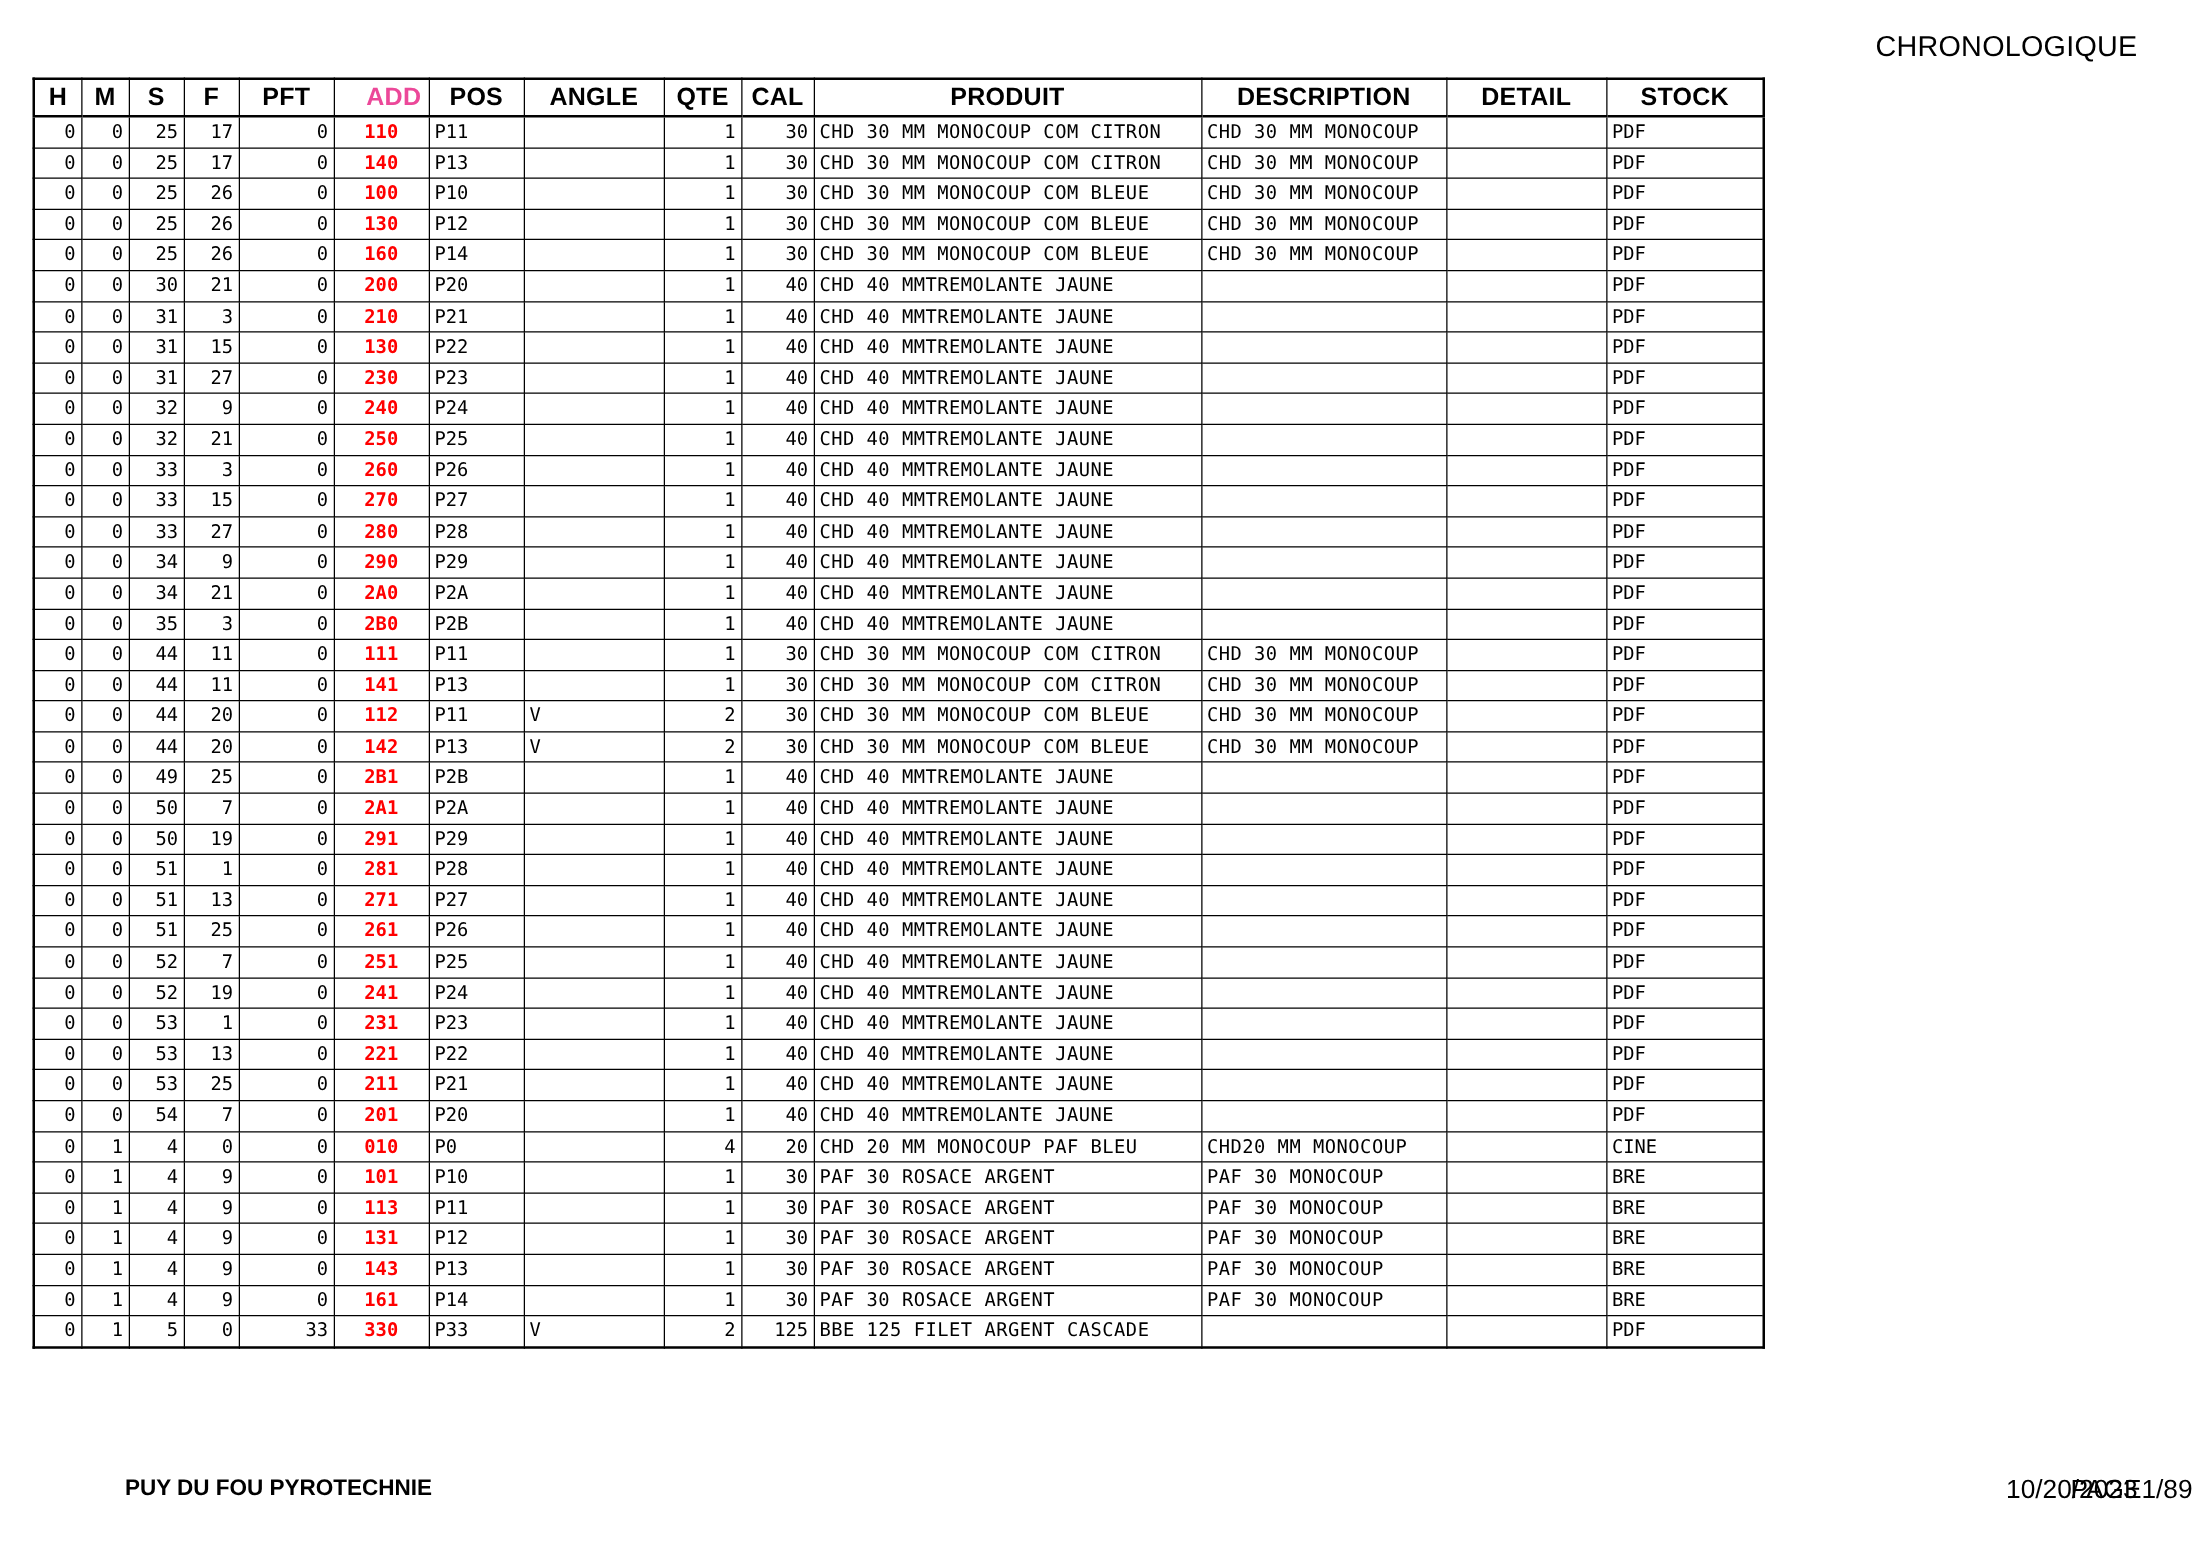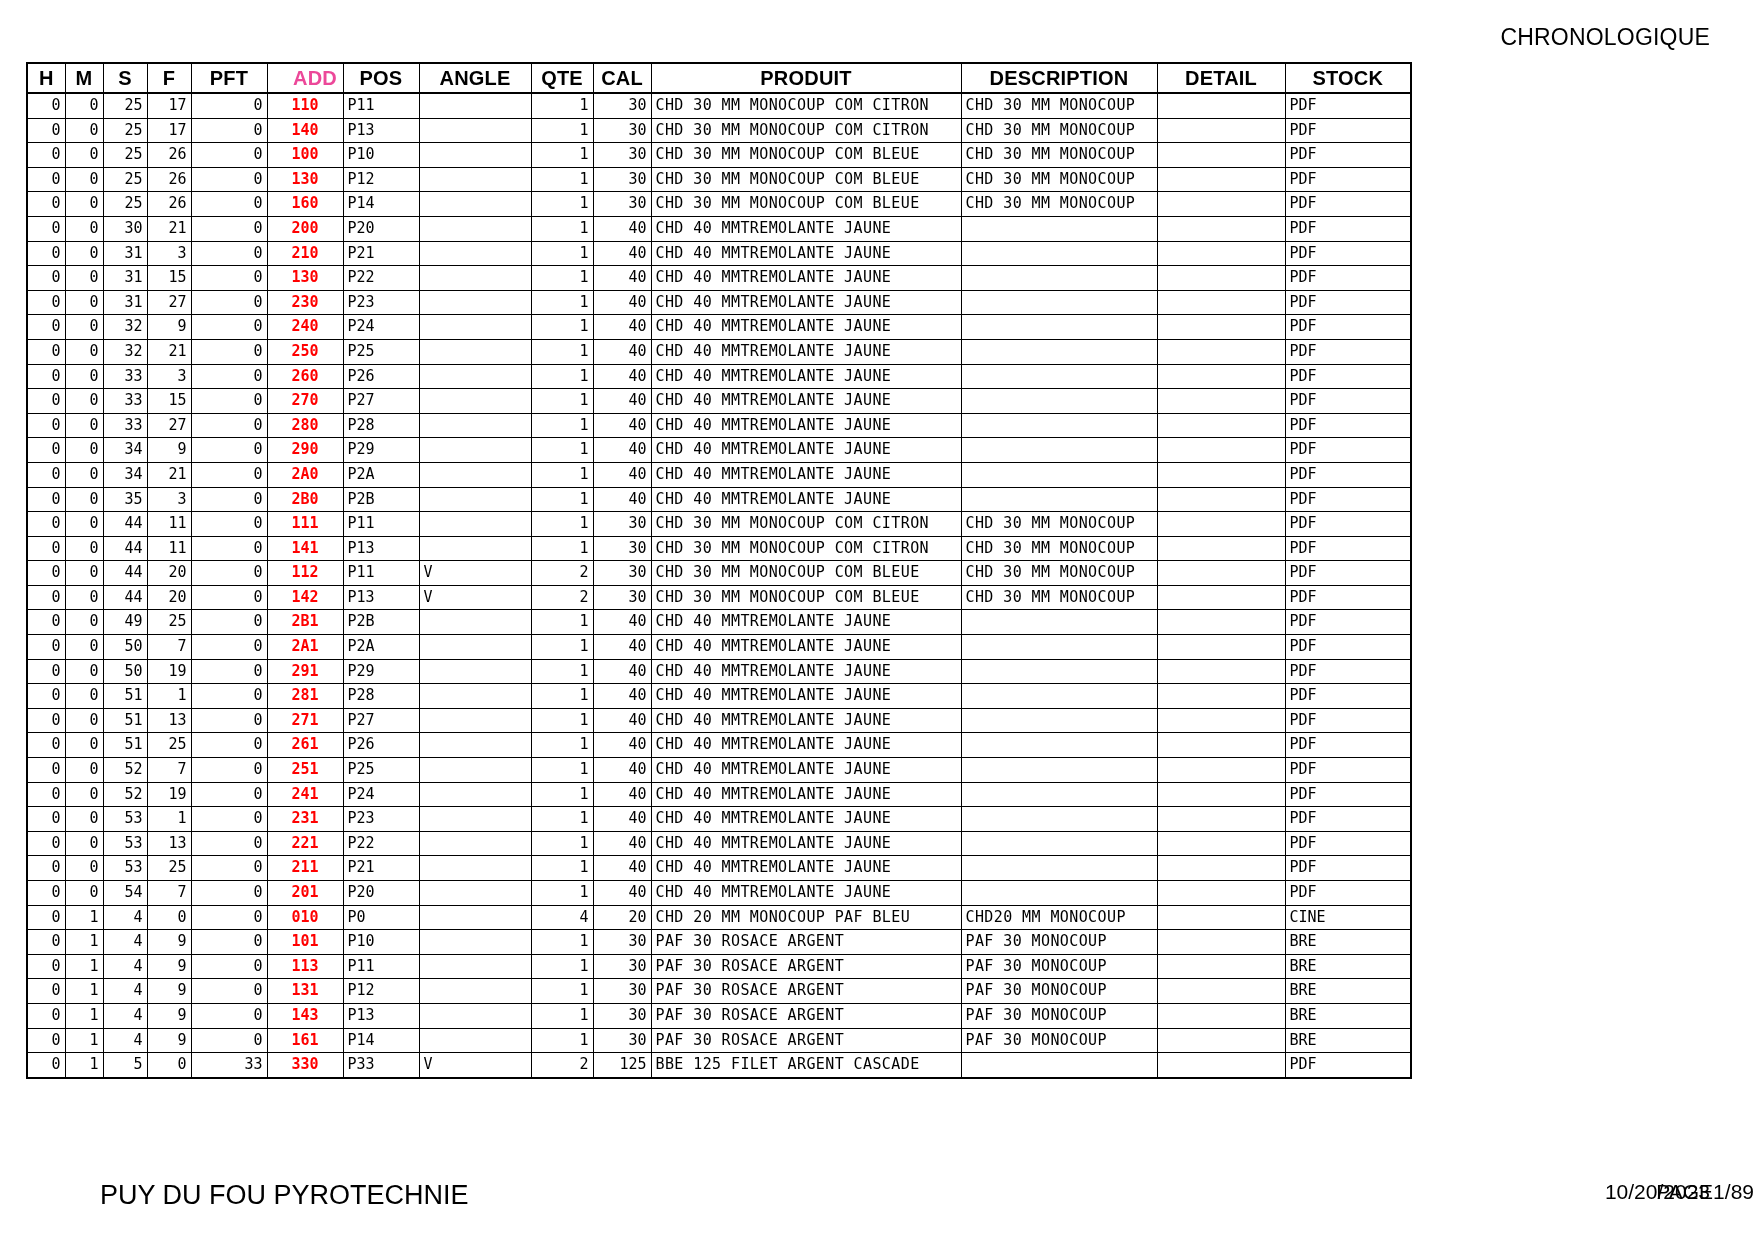--- a/index.html
+++ b/index.html
@@ -136,22 +136,23 @@
   .doc-footer {
     position: absolute;
     left: 0;
     top: 1180px;
     width: 1754px;
     height: 40px;
   }
   .footer-left {
     position: absolute;
     left: 100px; top: 0;
-    font-size: 27px;
+    font-size: 18px;
     white-space: nowrap;
+    font-weight: bold;
   }
   .footer-center {
     position: absolute;
     left: 0; top: 0;
     width: 1754px;
     text-align: right;
     font-size: 21px;
   }
   .footer-right {
     position: absolute;

